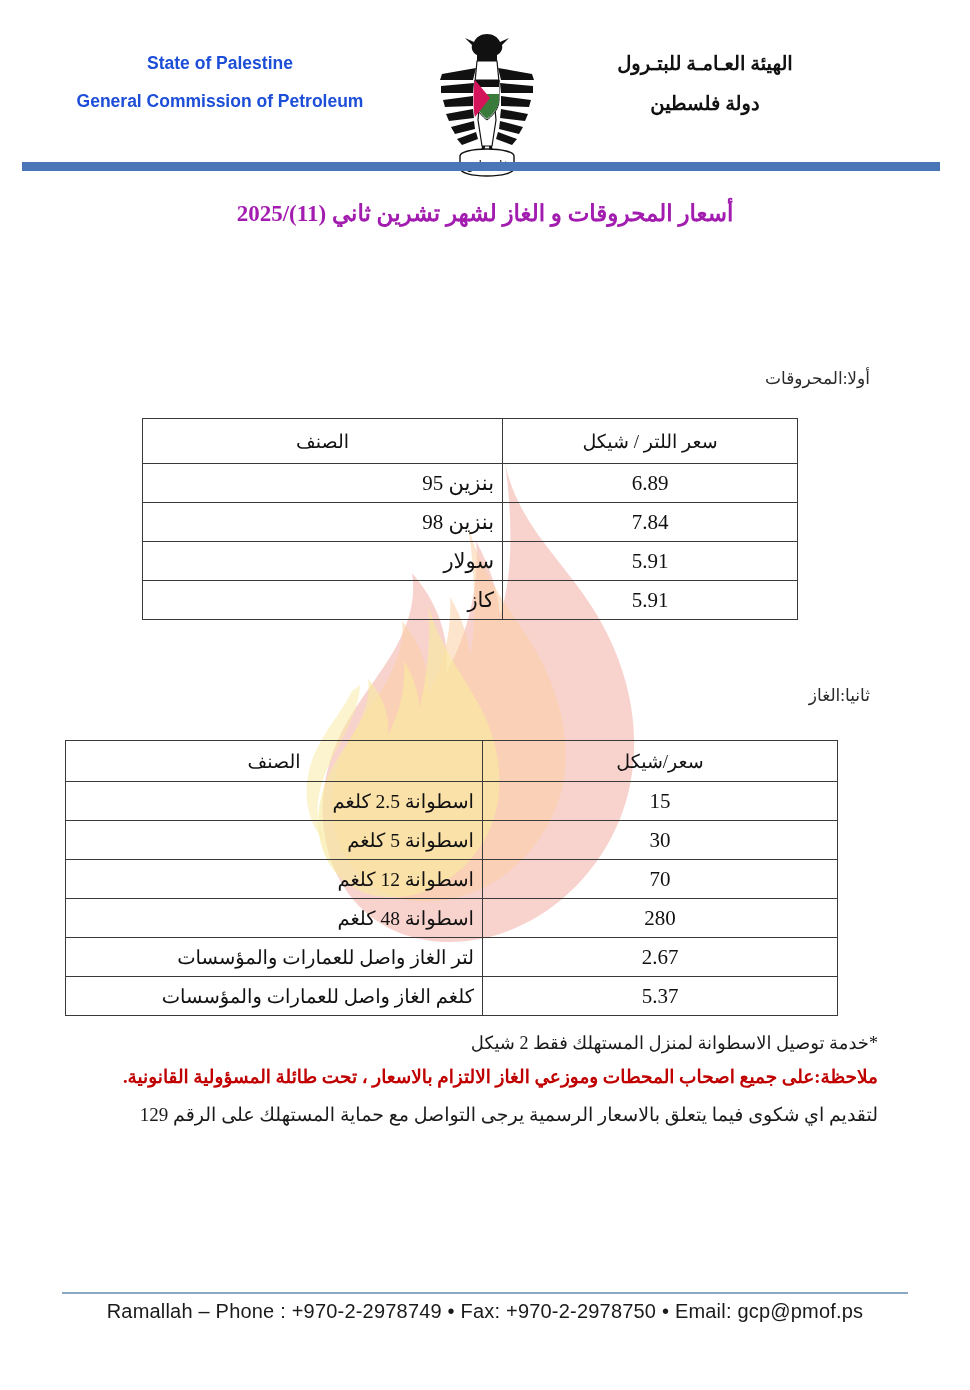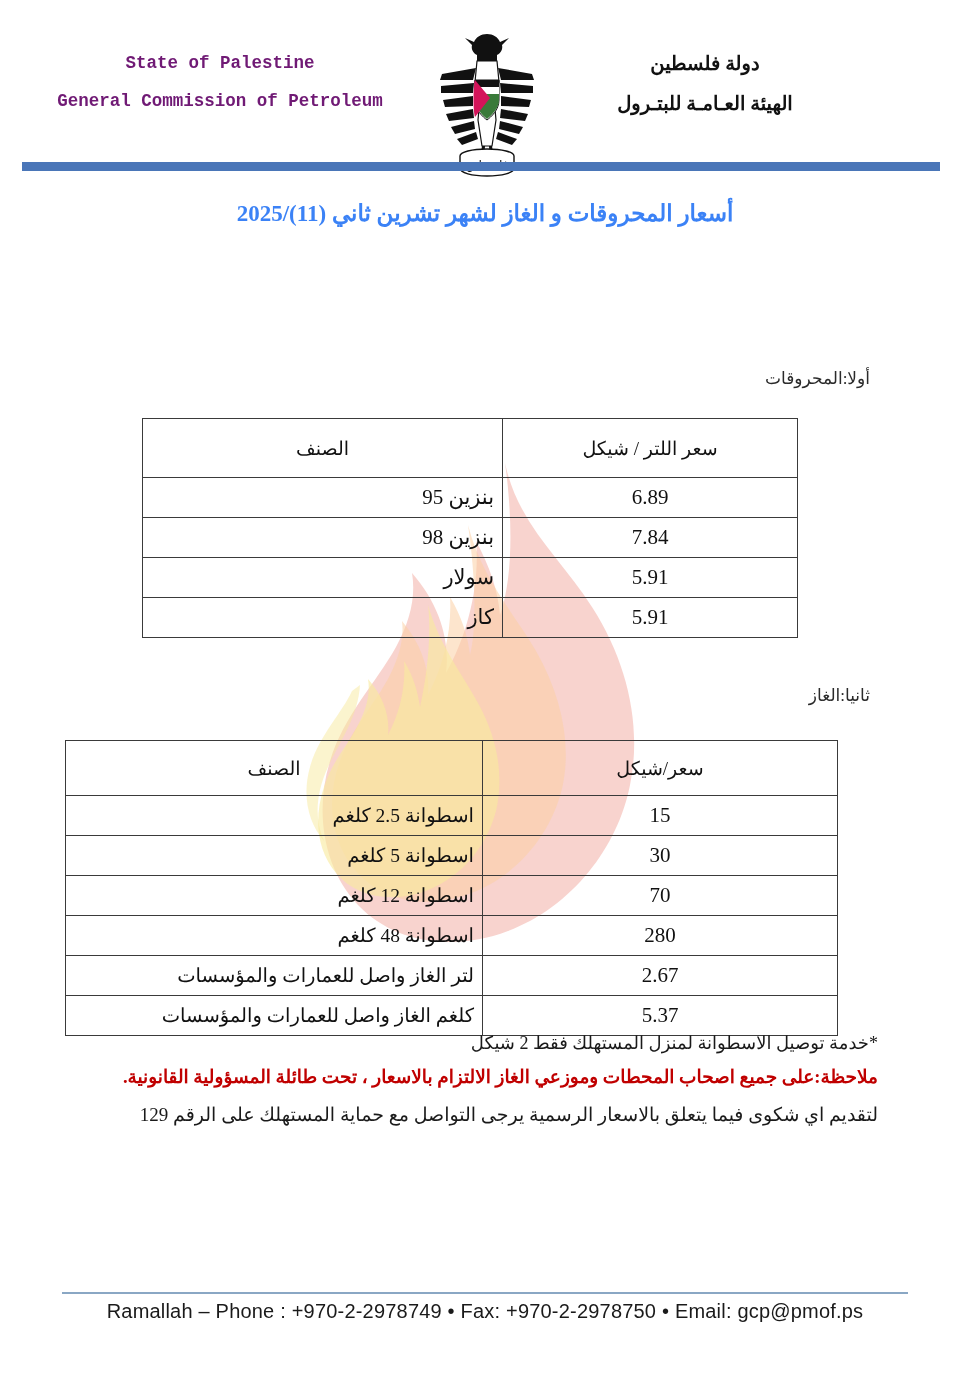--- a/index.html
+++ b/index.html
@@ -37,25 +37,25 @@
     left: 0; top: 26px;
     width: 970px;
     height: 130px;
   }
   .hdr-en {
     position: absolute;
     left: 20px; top: 18px;
     width: 400px;
     text-align: center;
     direction: ltr;
-    font-family: Liberation Mono, monospace;
+    font-family: Liberation Sans, sans-serif;
     font-weight: bold;
     font-size: 17.5px;
     line-height: 38px;
-    color: #701a75;
+    color: #1d4ed8;
   }
   .hdr-ar {
     position: absolute;
     right: 100px; top: 18px;
     width: 330px;
     text-align: center;
     direction: rtl;
     font-family: "Liberation Serif", "DejaVu Serif", serif;
     font-weight: bold;
     font-size: 19.5px;
@@ -80,21 +80,21 @@
   
   .title {
     position: absolute;
     left: 0; top: 200px;
     width: 970px;
     text-align: center;
     direction: rtl;
     font-family: "Liberation Serif", "DejaVu Serif", serif;
     font-weight: bold;
     font-size: 23px;
-    color: #3b82f6;
+    color: #a21caf;
   }
 
   
   .intro {
     position: absolute;
     right: 92px; top: 258px;
     width: 790px;
     direction: rtl;
     text-align: justify;
     text-align-last: right;
@@ -118,21 +118,21 @@
     position: absolute;
     border-collapse: collapse;
     direction: rtl;
     background: transparent;
     table-layout: fixed;
   }
   table.price-table td, table.price-table th {
     border: 1px solid #3a3a3a;
     background: transparent;
     font-weight: normal;
-    padding: 7px 8px;
+    padding: 0 8px;
     font-size: 21px;
     color: #111;
   }
   table.price-table th {
     font-size: 19px;
   }
   .col-name { text-align: right; }
   .col-price { text-align: center; }
   table.price-table th.col-name { text-align: center; }
   table.price-table th.col-price { text-align: center; }
@@ -285,22 +285,22 @@
           <path d="M57 118 L58 132 L62 132 L60 118 Z"></path>
         </g>
 
         <path d="M28 128 C28 124 40 121 55 121 C70 121 82 124 82 128
                  L82 140 C82 145 70 148 55 148 C40 148 28 145 28 140 Z" fill="#fff" stroke="#111" stroke-width="1.4"></path>
         <text x="55" y="141" text-anchor="middle" font-family="Liberation Serif, serif" font-size="12" fill="#111">فلسطين</text>
       </svg>
     </div>
 
     <div class="hdr-ar">
+      <div>الهيئة العـامـة للبتـرول</div>
       <div>دولة فلسطين</div>
-      <div>الهيئة العـامـة للبتـرول</div>
     </div>
   </div>
 
   <div class="blue-rule"></div>
 
   <div class="title">أسعار المحروقات و الغاز لشهر تشرين ثاني (11)/2025</div>
 
 
   <div class="sec-label sec-label-fuel">أولا:المحروقات</div>
 

